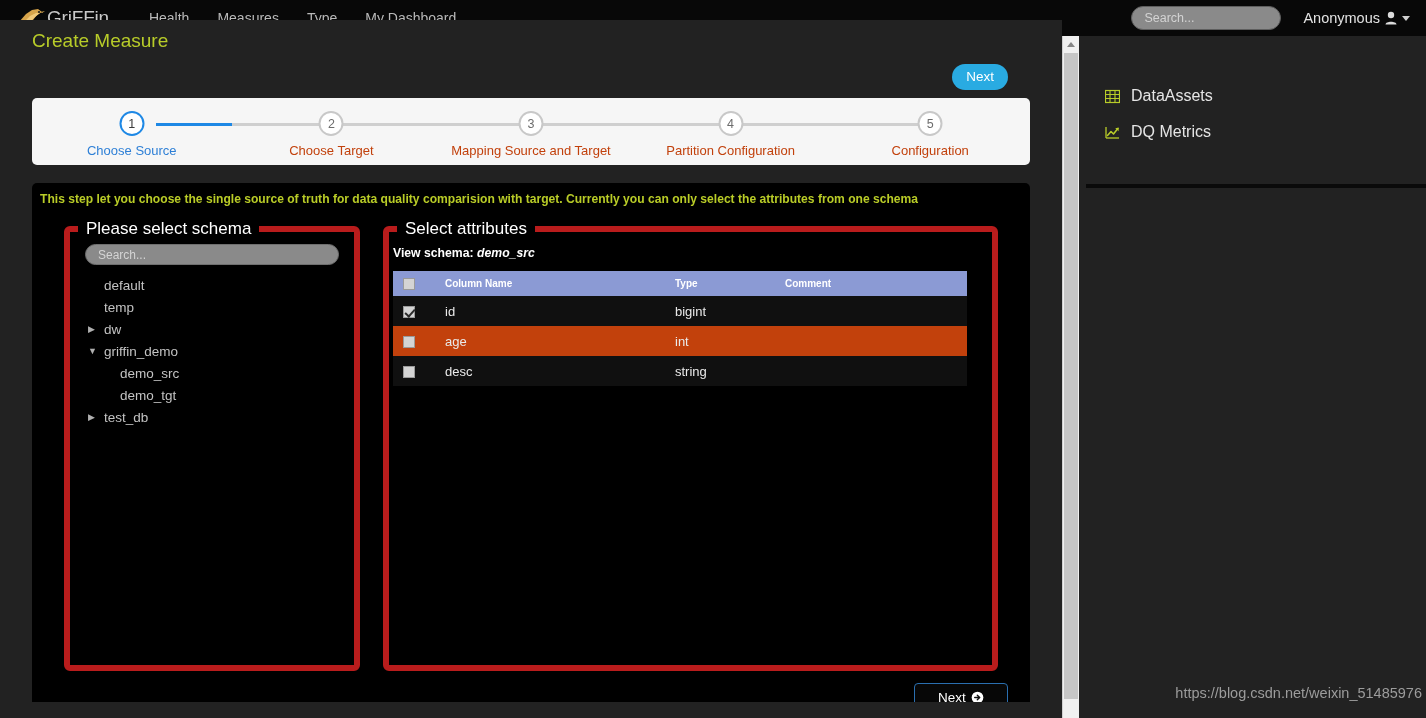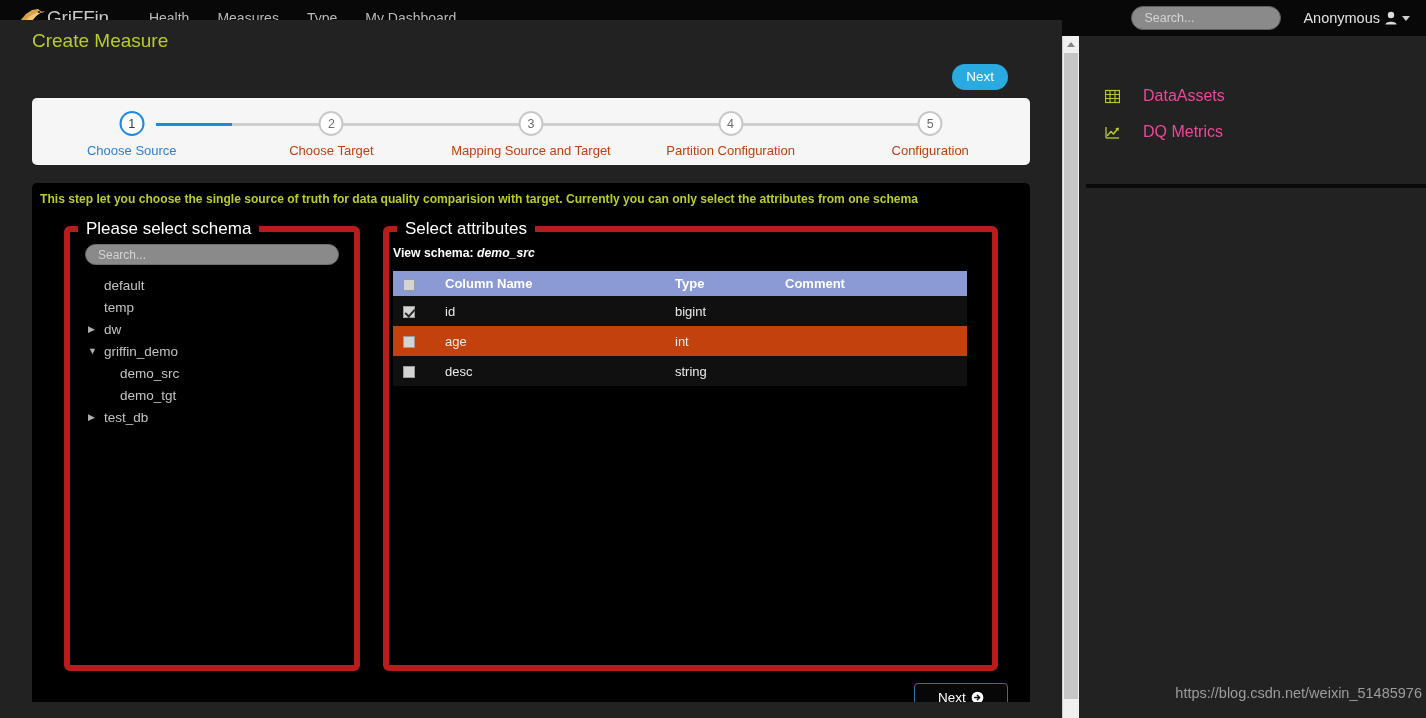--- a/index.html
+++ b/index.html
@@ -173,21 +173,21 @@
     color: #ffffff; font-size: 13px; font-weight: bold;
     transform: scaleX(0.94); transform-origin: left center;
   }
   #view-schema i { font-style: italic; }
   #attr-table {
     margin: 11px 0 0 4px;
     width: 574px; border-collapse: collapse;
   }
   #attr-table thead th {
     background: #8b9ad4; color: #ffffff;
-    font-size: 13px; font-weight: bold;
+    font-size: 10px; font-weight: bold;
     text-align: left; height: 25px;
     padding: 0; vertical-align: middle;
     transform: scaleX(1);
   }
   #attr-table tbody td {
     color: #eaeaea; font-size: 13px;
     height: 30px; padding: 0; vertical-align: middle;
   }
   #attr-table tbody tr.odd  { background: #101010; }
   #attr-table tbody tr.even { background: #c2410c; }
@@ -246,22 +246,22 @@
     background: #c6c6c6;
   }
 
   
   #sidebar {
     position: absolute; left: 1079px; top: 36px;
     width: 347px; height: 682px;
     background: #222222;
   }
   .side-link {
-    display: flex; align-items: center; gap: 23px;
-    color: #ec4899; font-size: 16px;
+    display: flex; align-items: center; gap: 11px;
+    color: #e5e5e5; font-size: 16px;
     padding: 0 0 0 26px; height: 26px;
     text-decoration: none; cursor: pointer;
   }
   #side-link-1 { margin-top: 47px; }
   #side-link-2 { margin-top: 10px; }
   .side-icon { width: 15px; height: 15px; display: block; }
   #side-divider {
     position: absolute; left: 7px; top: 148px;
     width: 340px; height: 4px; background: #0a0a0a;
   }

